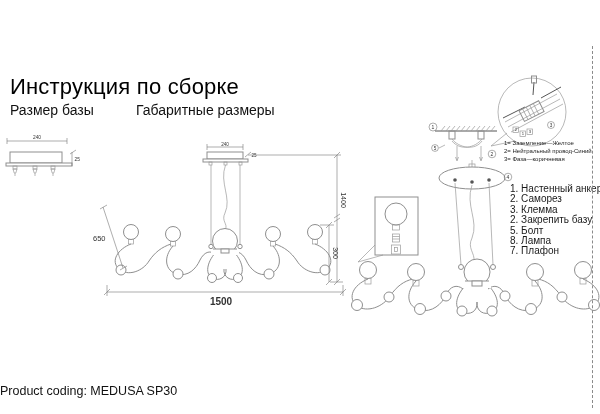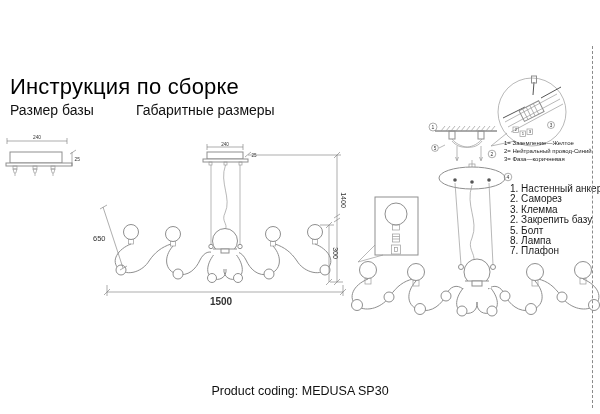--- a/index.html
+++ b/index.html
@@ -16,21 +16,21 @@
   .lt{fill:none;stroke:#9a9a9a;stroke-width:.7;}
   .dk{fill:none;stroke:#555;stroke-width:1;}
   .dim{stroke:#777;stroke-width:.6;fill:none;}
   .wfill{fill:#fff;stroke:#8f8f8f;stroke-width:1;}
   .bulb{fill:#fff;stroke:#8f8f8f;stroke-width:1;}
   .ball{fill:#fff;stroke:#8f8f8f;stroke-width:1;}
   .screw{fill:#555;stroke:none;}
   .legend{left:504px;top:139px;font-size:6px;line-height:8px;color:#222;white-space:nowrap;}
   .parts{left:510px;top:184px;font-size:10px;line-height:10.4px;color:#1a1a1a;white-space:nowrap;}
   .dashed-border{left:592px;top:46px;height:362px;width:0;border-left:1px dashed #8a8a8a;}
-  .footer{left:0;top:384px;width:600px;text-align:center;font-size:12.5px;color:#111;}
+  .footer{left:0;top:384px;width:600px;text-align:left;font-size:12.5px;color:#111;}
 </style>
 </head>
 <body>
 
 <div>
 
   <div class="abs title">Инструкция по сборке</div>
   <div class="abs sec-label base-label">Размер базы</div>
   <div class="abs sec-label dims-label">Габаритные размеры</div>
 

